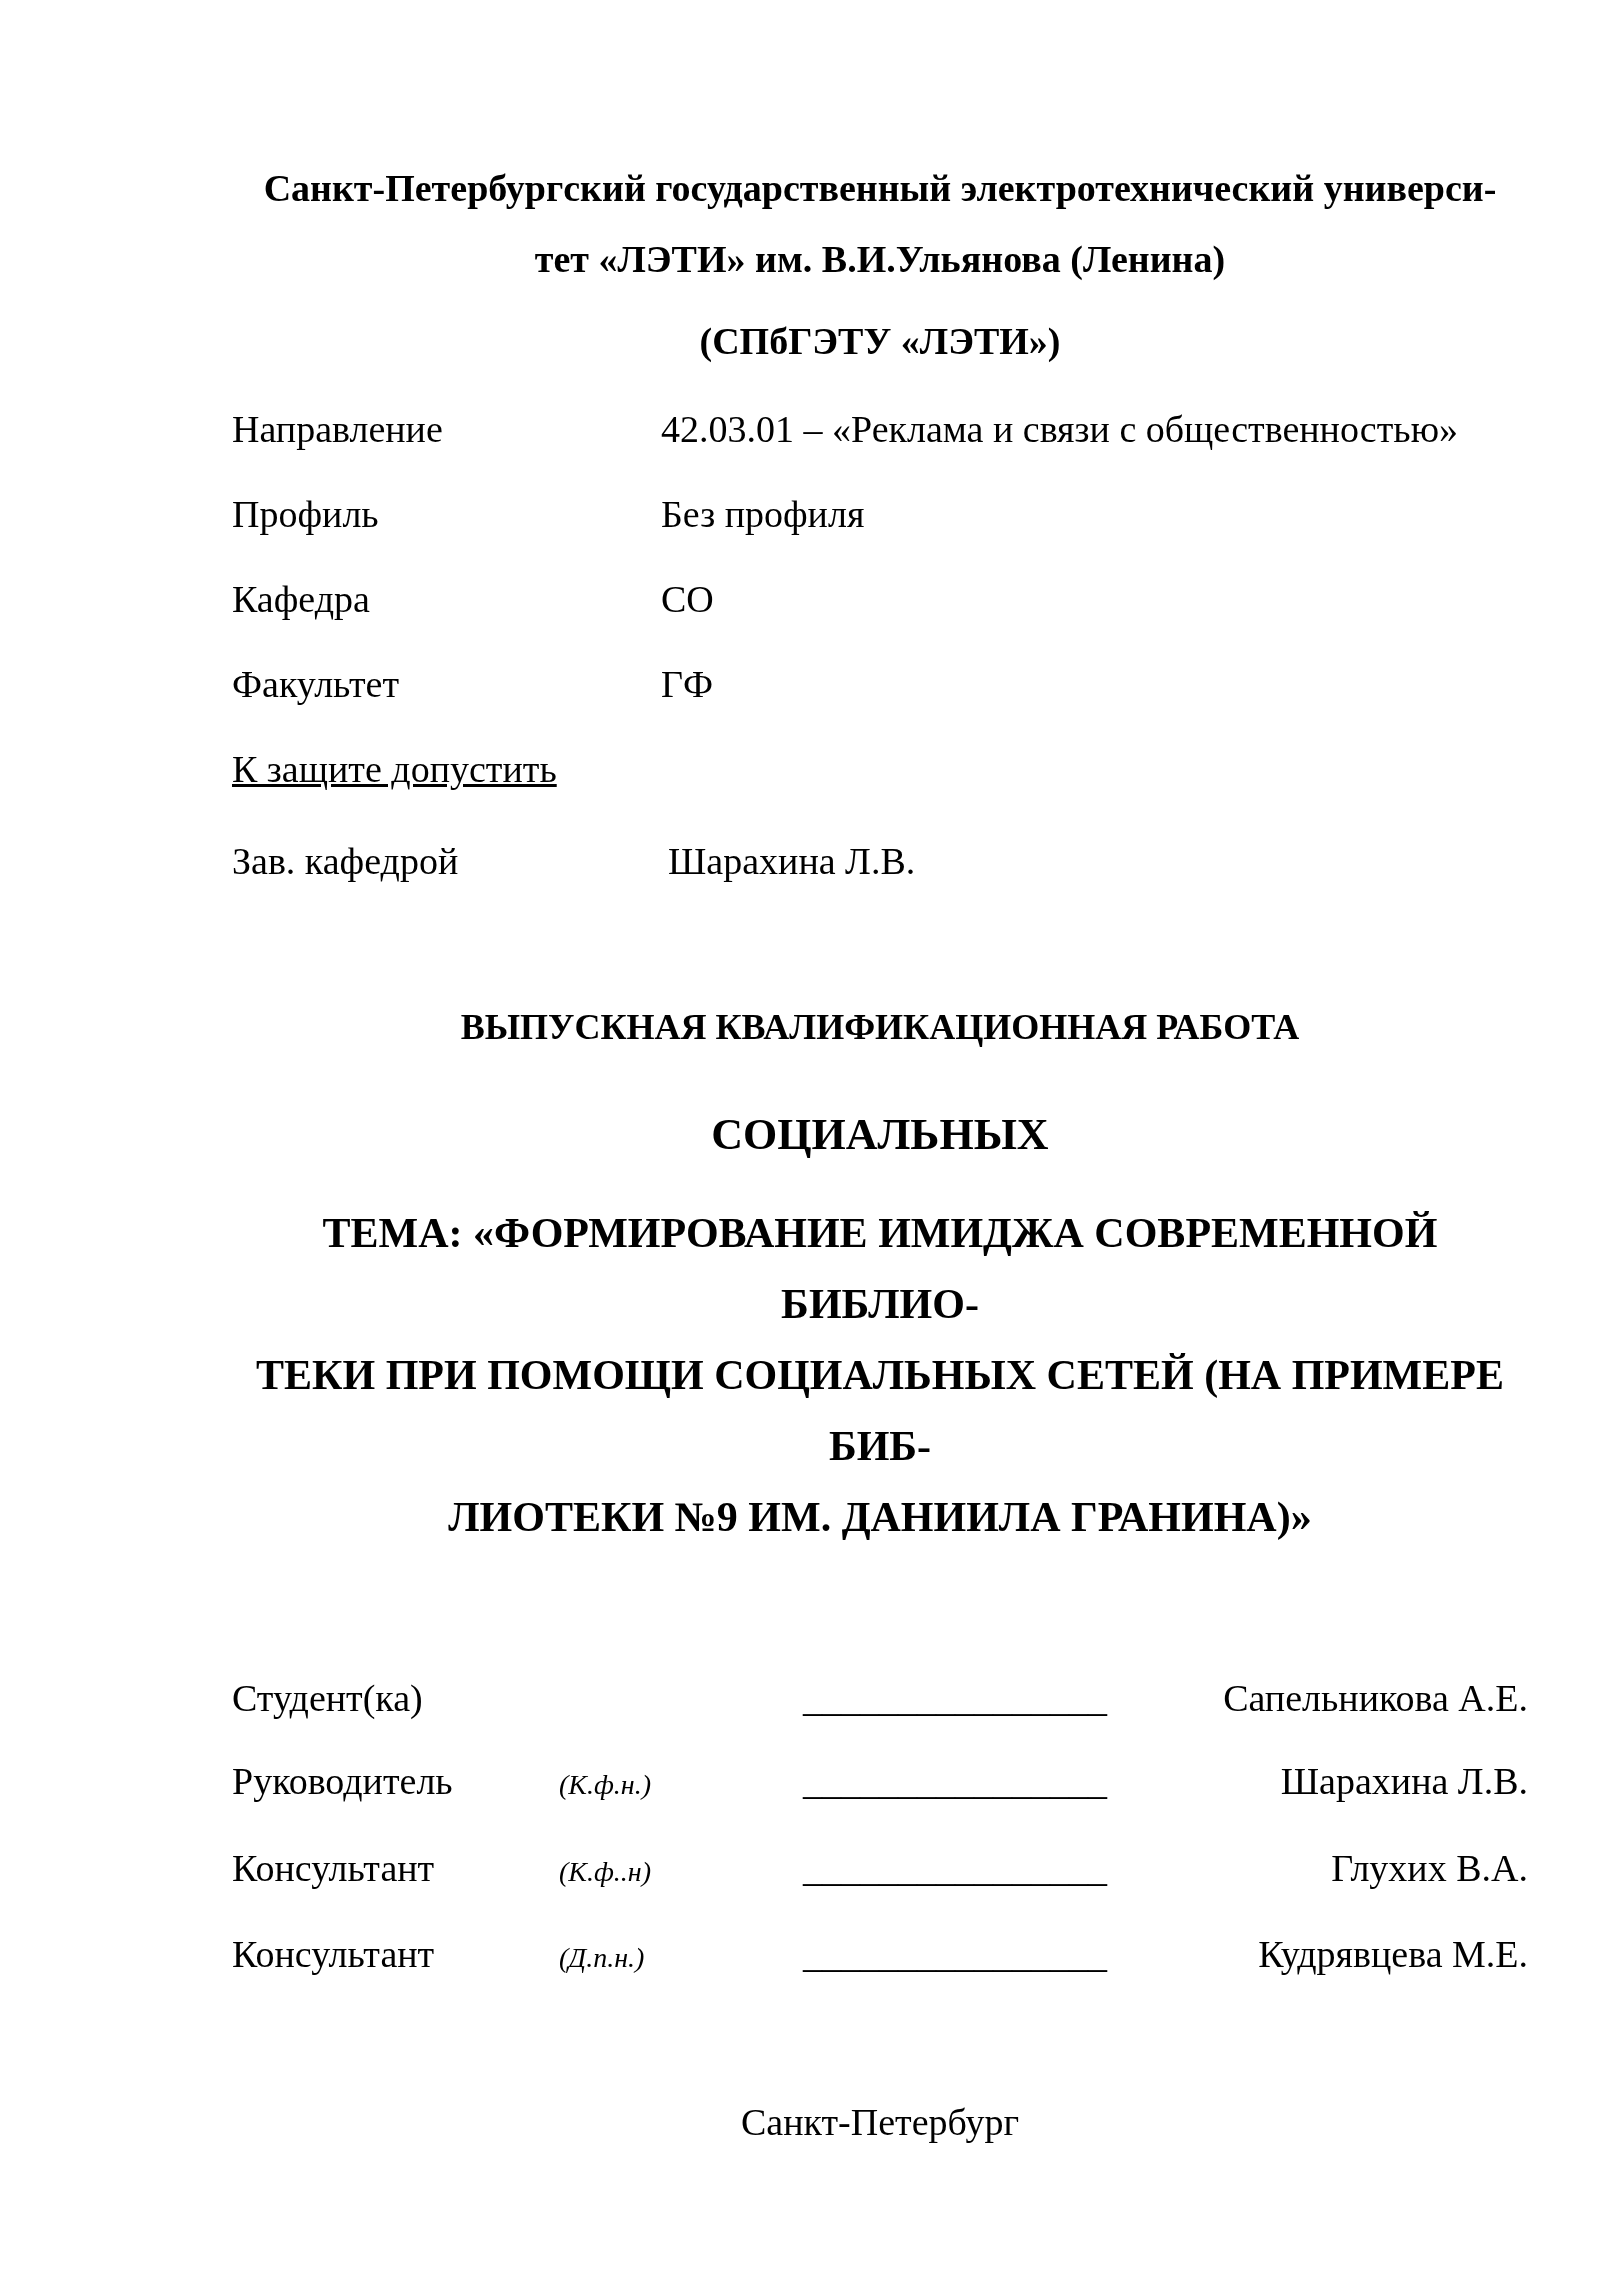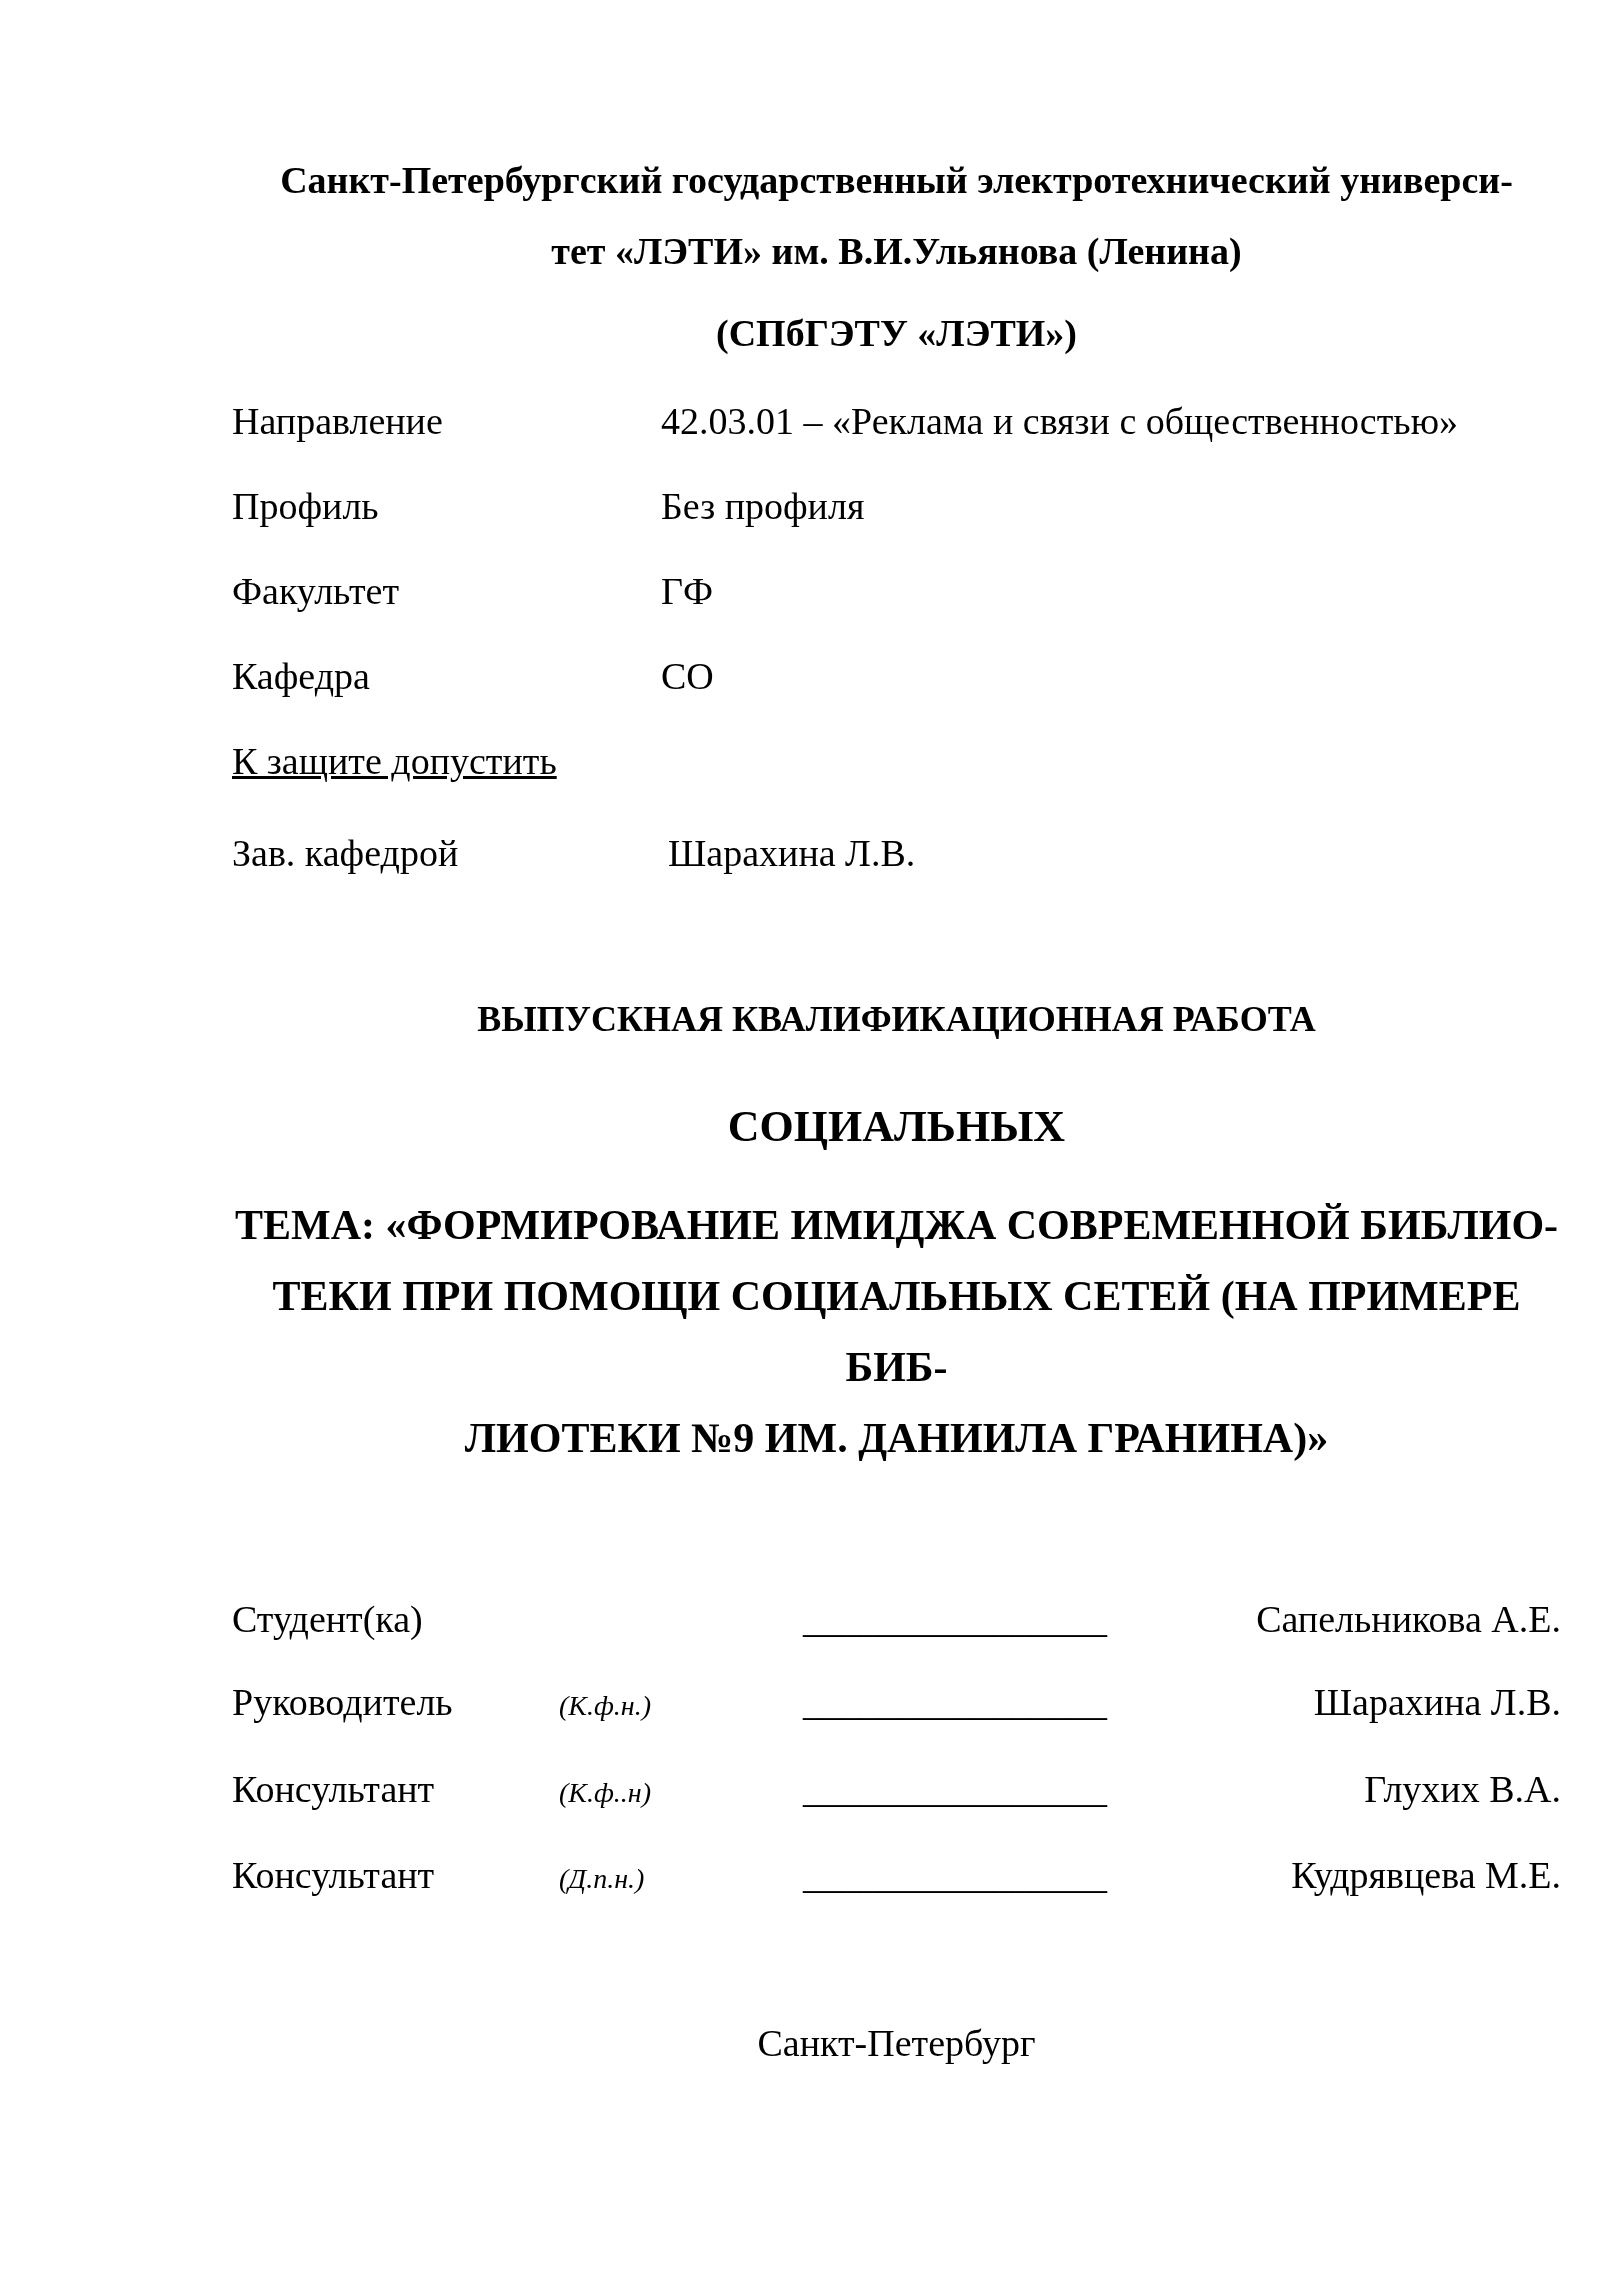--- a/index.html
+++ b/index.html
@@ -9,22 +9,23 @@
     color: #000000;
   }
   .page {
     position: relative;
     width: 1623px;
     height: 2295px;
     background: #ffffff;
     overflow: hidden;
   }
   .content {
-    padding: 145px 62px 0 232px;
+    padding: 145px 95px 0 232px;
     font-size: 38px;
+    margin-top: 8px;
   }
   
   .univ-header {
     text-align: center;
     font-weight: bold;
     line-height: 71px;
   }
   .univ-abbr {
     text-align: center;
     font-weight: bold;
@@ -132,26 +133,26 @@
     <div class="fields">
       <div class="field-row">
         <div class="field-label">Направление</div>
         <div class="field-value">42.03.01 – «Реклама и связи с общественностью»</div>
       </div>
       <div class="field-row">
         <div class="field-label">Профиль</div>
         <div class="field-value">Без профиля</div>
       </div>
       <div class="field-row">
+        <div class="field-label">Кафедра</div>
+        <div class="field-value">СО</div>
+      </div>
+      <div class="field-row">
         <div class="field-label">Факультет</div>
         <div class="field-value">ГФ</div>
-      </div>
-      <div class="field-row">
-        <div class="field-label">Кафедра</div>
-        <div class="field-value">СО</div>
       </div>
     </div>
 
     <div class="admission">К защите допустить</div>
 
     <div class="head-row">
       <div class="head-label">Зав. кафедрой</div>
       <div>Шарахина Л.В.</div>
     </div>
 

